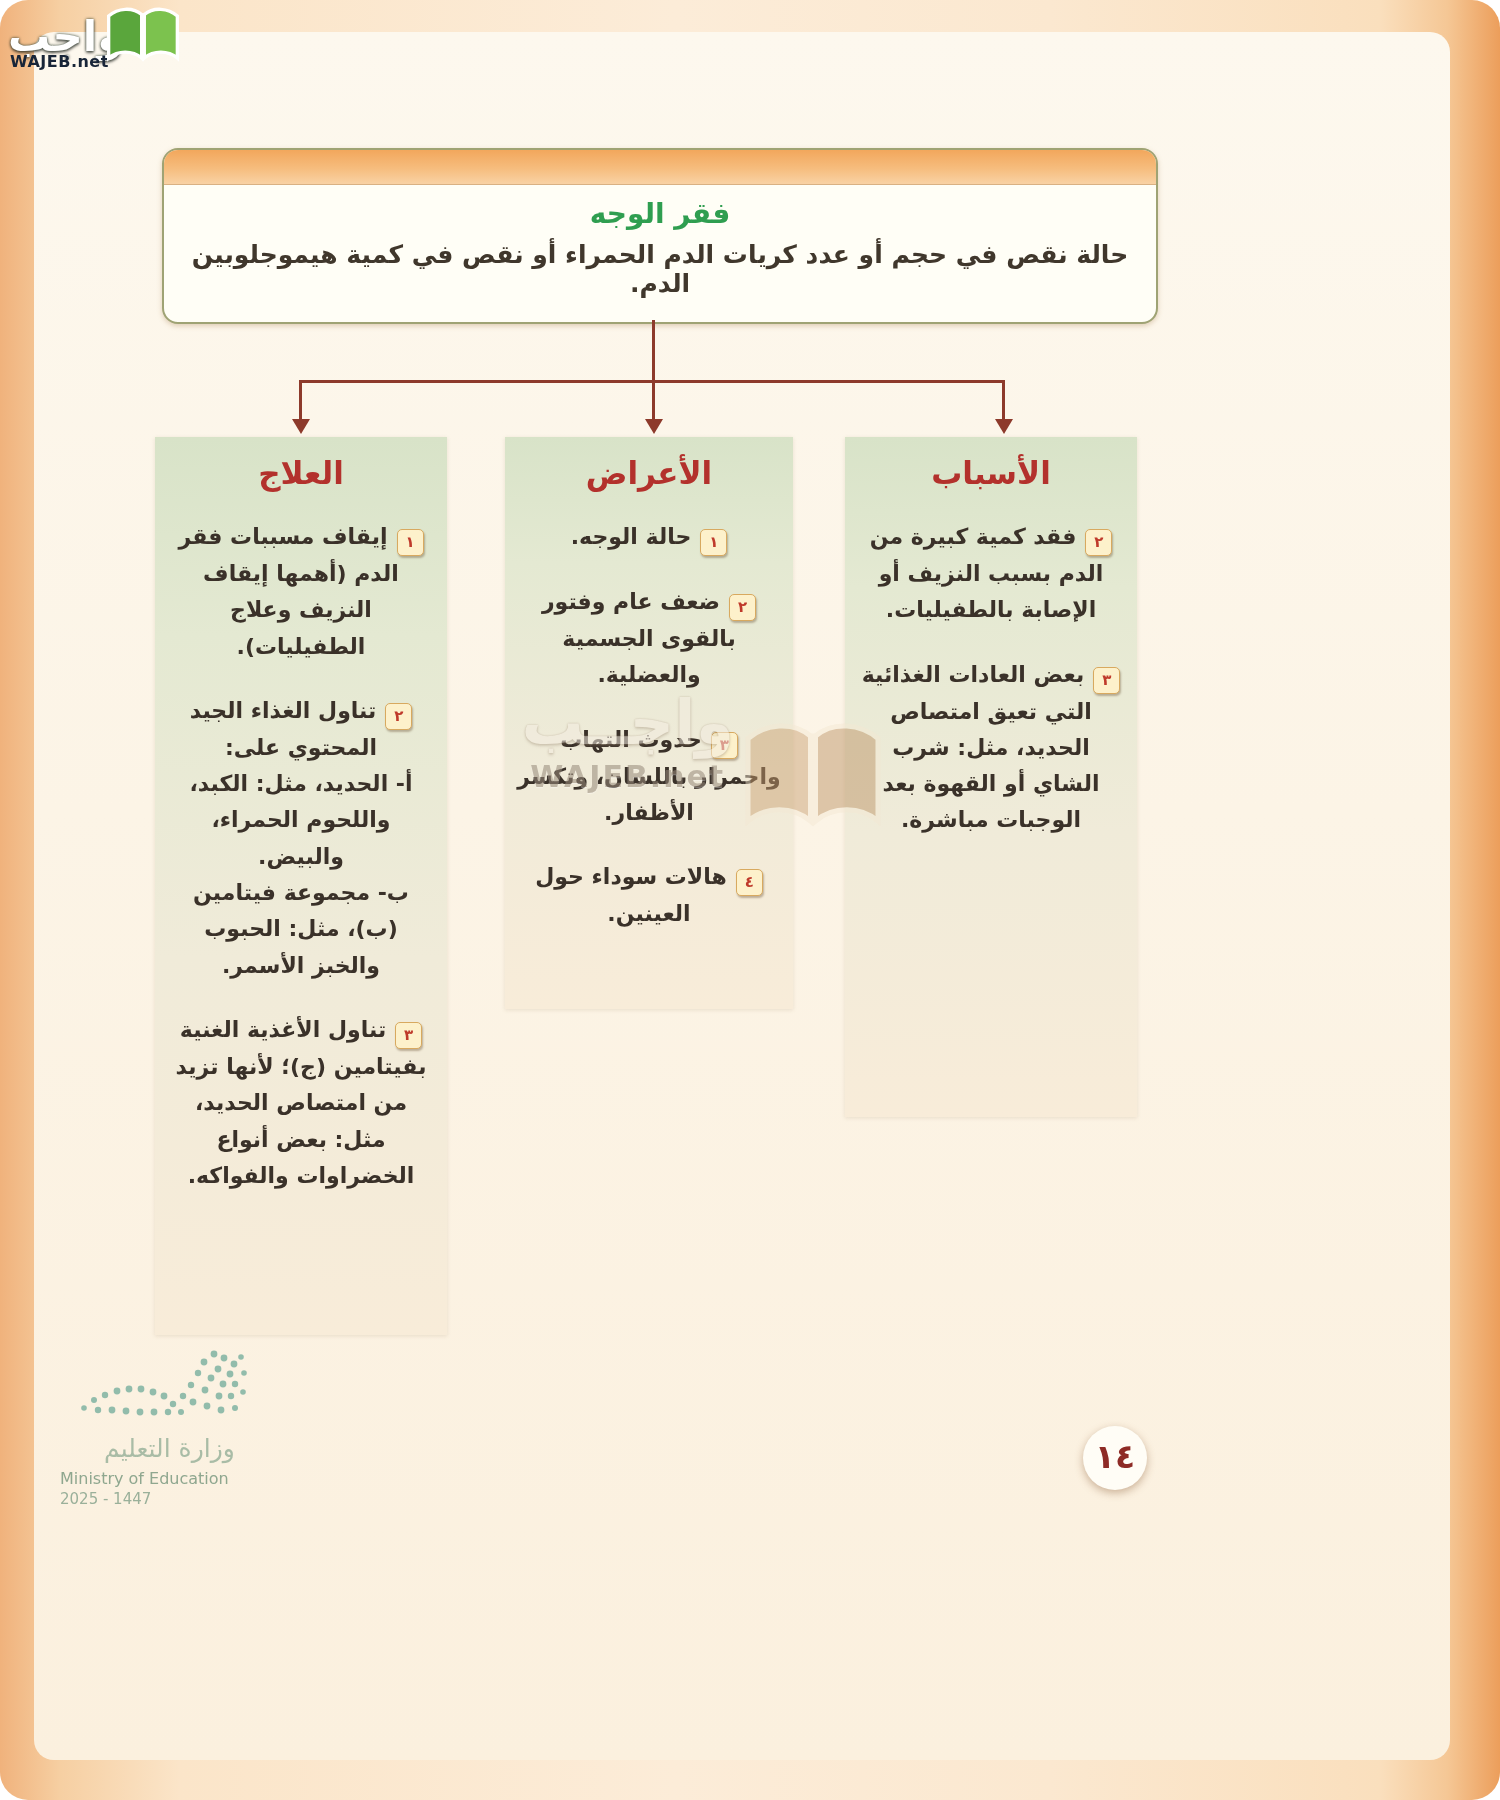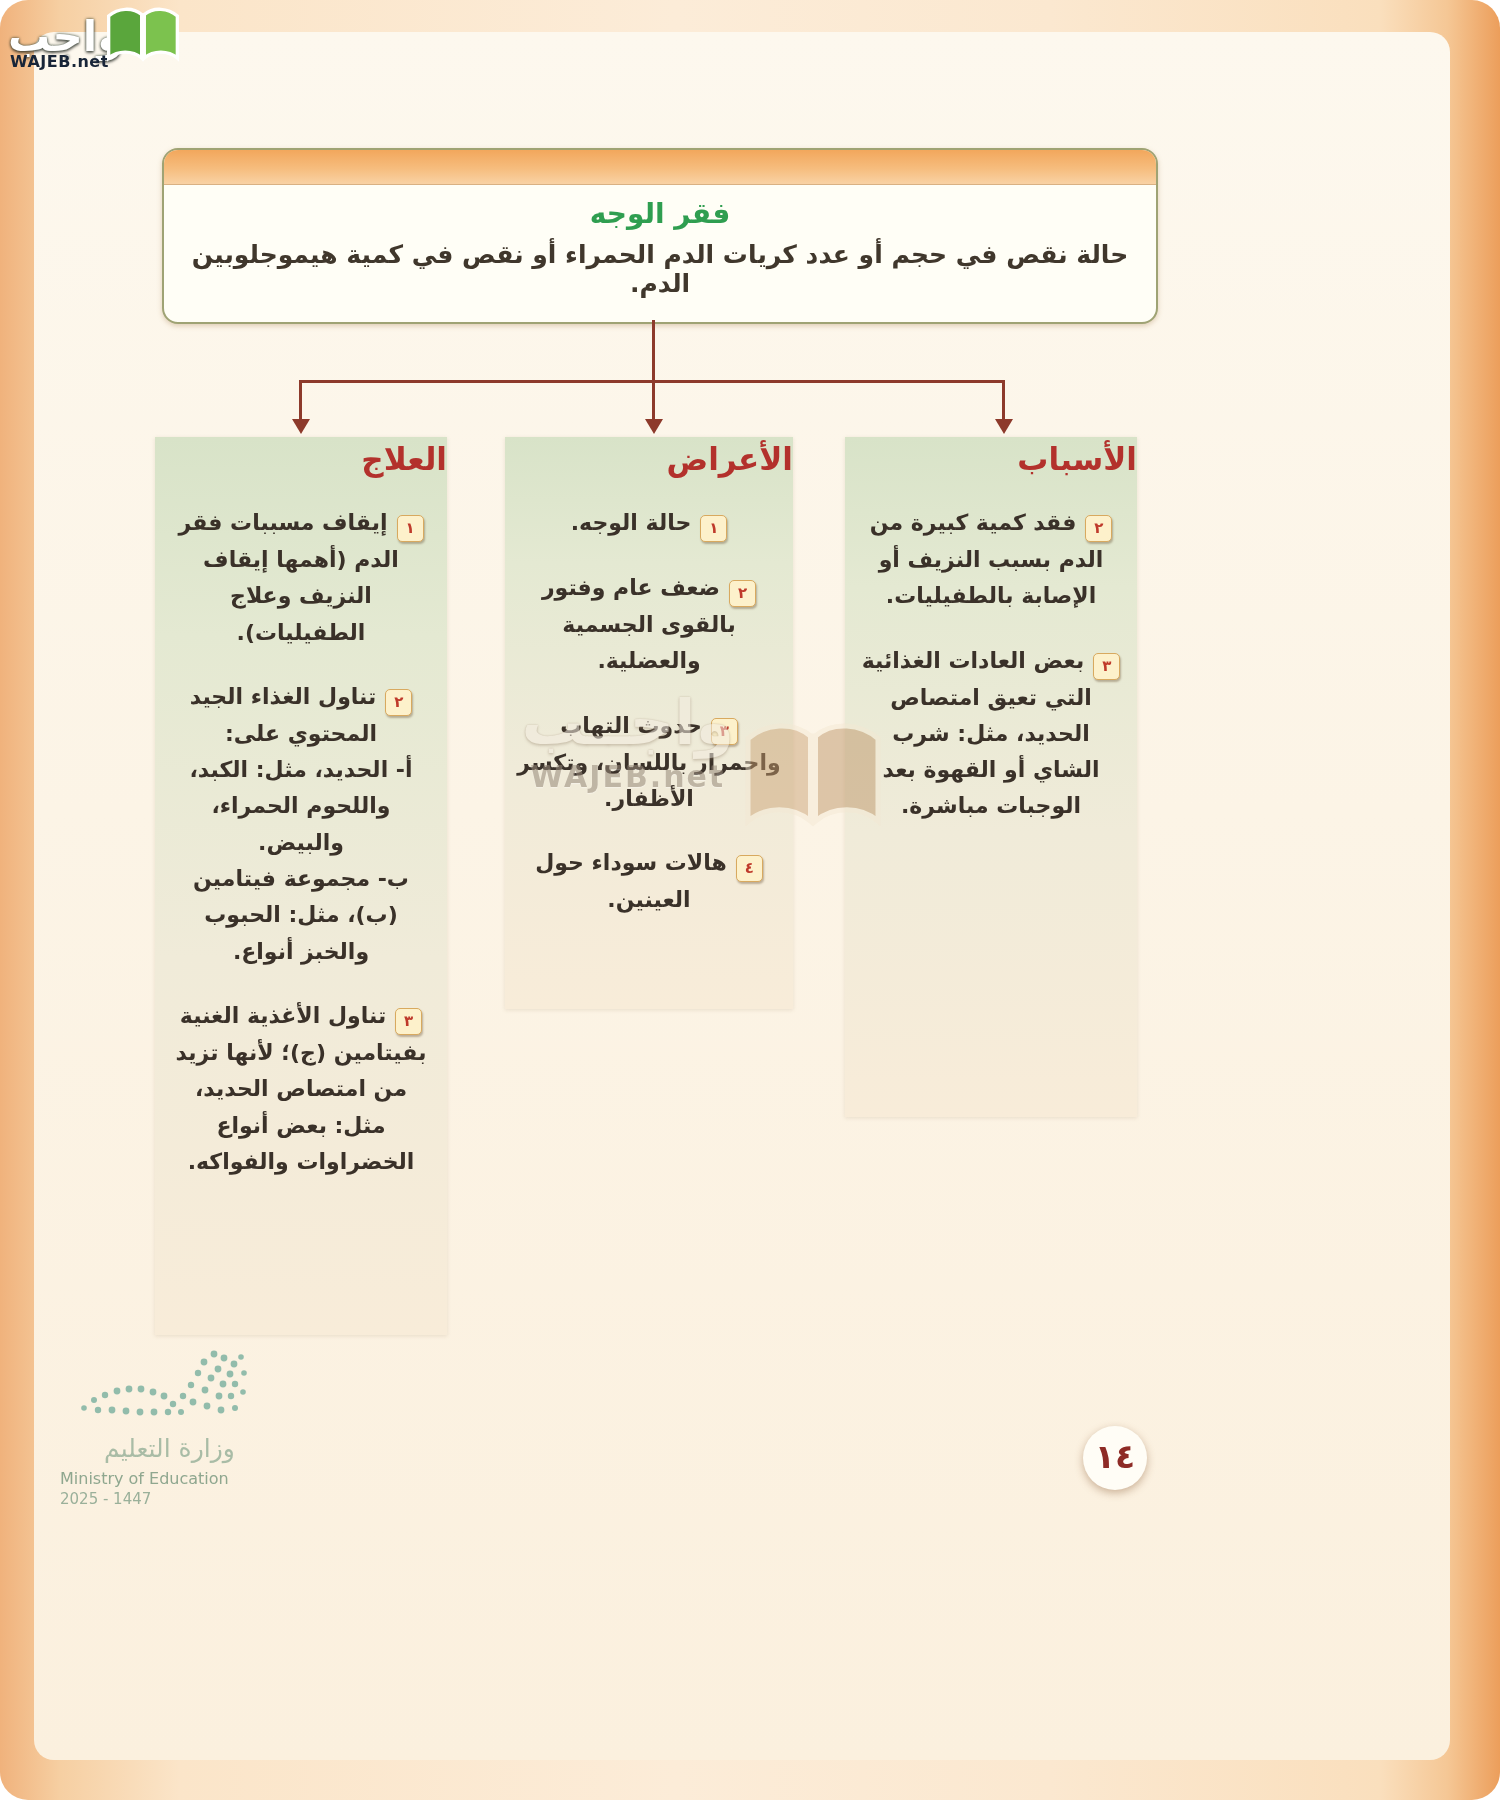--- a/index.html
+++ b/index.html
@@ -30,21 +30,21 @@
   .arrowhead{position:absolute;width:0;height:0;border-left:9px solid transparent;
     border-right:9px solid transparent;border-top:15px solid #8d3a2b;}
 
   
   .col{position:absolute;top:437px;width:292px;
     background:linear-gradient(180deg,#d8e3c8 0%,#e4e9d2 22%,#f0ebd9 58%,#f8ecd9 100%);
     padding-bottom:26px;box-shadow:0 1px 4px rgba(120,100,60,.15);}
   .col-causes{left:845px;min-height:654px;}
   .col-symptoms{left:505px;width:288px;min-height:546px;}
   .col-treatment{left:155px;min-height:872px;}
-  .col-title{padding-top:4px;text-align:right;font-size:31px;font-weight:bold;color:#b3312c;}
+  .col-title{padding-top:18px;text-align:center;font-size:31px;font-weight:bold;color:#b3312c;}
   .item{margin:28px 12px 0;text-align:center;font-size:22px;font-weight:bold;color:#3a3129;
     line-height:1.65;white-space:pre-line;}
   .badge{display:inline-block;width:25px;height:25px;background:#fdf1cb;border:1px solid #d8a95f;
     border-radius:5px;box-shadow:1px 2px 2px rgba(90,60,30,.35);color:#bf3a2b;font-size:15px;
     line-height:24px;text-align:center;vertical-align:-3px;margin-left:9px;white-space:normal;}
 
   
   .watermark{position:absolute;left:428px;top:686px;width:460px;height:195px;opacity:.55;
     display:flex;flex-direction:row;align-items:flex-start;justify-content:flex-start;pointer-events:none;}
   .wm-book{width:150px;height:185px;flex:0 0 auto;opacity:.85;}
@@ -108,21 +108,21 @@
     <div class="item"><span class="badge">٢</span><span class="item-text">ضعف عام وفتور بالقوى الجسمية والعضلية.</span></div>
     <div class="item"><span class="badge">٣</span><span class="item-text">حدوث التهاب واحمرار باللسان، وتكسر الأظفار.</span></div>
     <div class="item"><span class="badge">٤</span><span class="item-text">هالات سوداء حول العينين.</span></div>
   </div>
 
   <div class="col col-treatment">
     <div class="col-title">العلاج</div>
     <div class="item"><span class="badge">١</span><span class="item-text">إيقاف مسببات فقر الدم (أهمها إيقاف النزيف وعلاج الطفيليات).</span></div>
     <div class="item"><span class="badge">٢</span><span class="item-text">تناول الغذاء الجيد المحتوي على:
 أ- الحديد، مثل: الكبد، واللحوم الحمراء، والبيض.
-ب- مجموعة فيتامين (ب)، مثل: الحبوب والخبز أنواع.</span></div>
+ب- مجموعة فيتامين (ب)، مثل: الحبوب والخبز الأسمر.</span></div>
     <div class="item"><span class="badge">٣</span><span class="item-text">تناول الأغذية الغنية بفيتامين (ج)؛ لأنها تزيد من امتصاص الحديد، مثل: بعض أنواع الخضراوات والفواكه.</span></div>
   </div>
 
   <div class="watermark">
     <svg class="wm-book" viewBox="0 0 120 100">
       <path d="M58,16 C44,4 22,6 8,18 L8,84 C22,72 44,72 58,84 Z" fill="#c79d6e" stroke="#f3e7d2" stroke-width="4"></path>
       <path d="M62,16 C76,4 98,6 112,18 L112,84 C98,72 76,72 62,84 Z" fill="#b98f60" stroke="#f3e7d2" stroke-width="4"></path>
       <line x1="60" y1="14" x2="60" y2="86" stroke="#f3e7d2" stroke-width="3"></line>
     </svg>
     <div class="wm-text-wrap">

